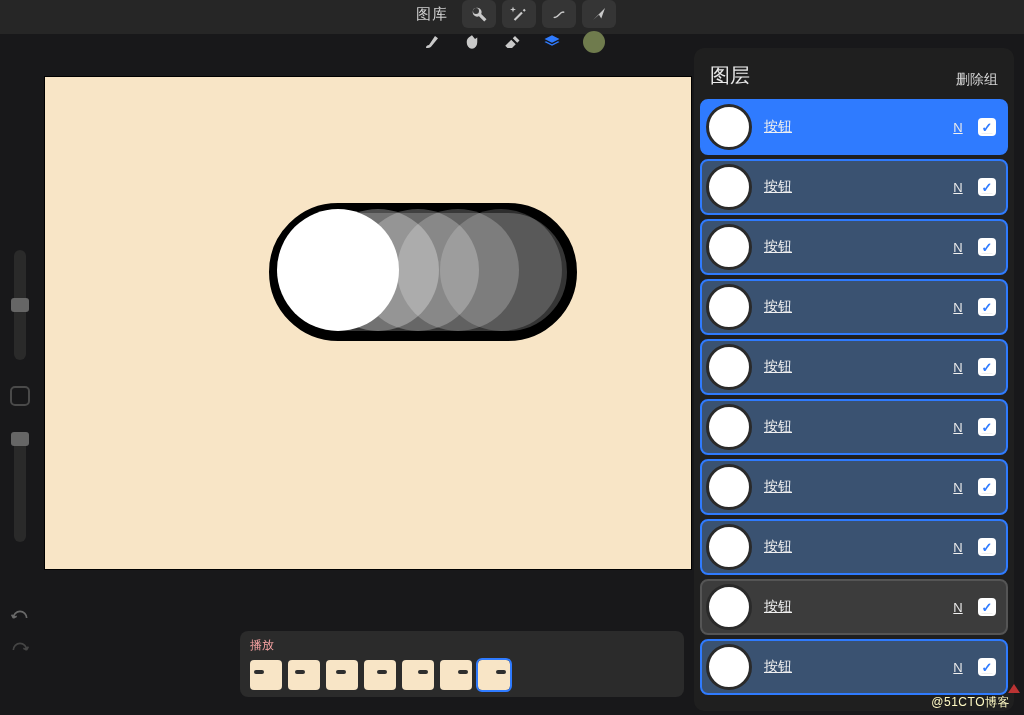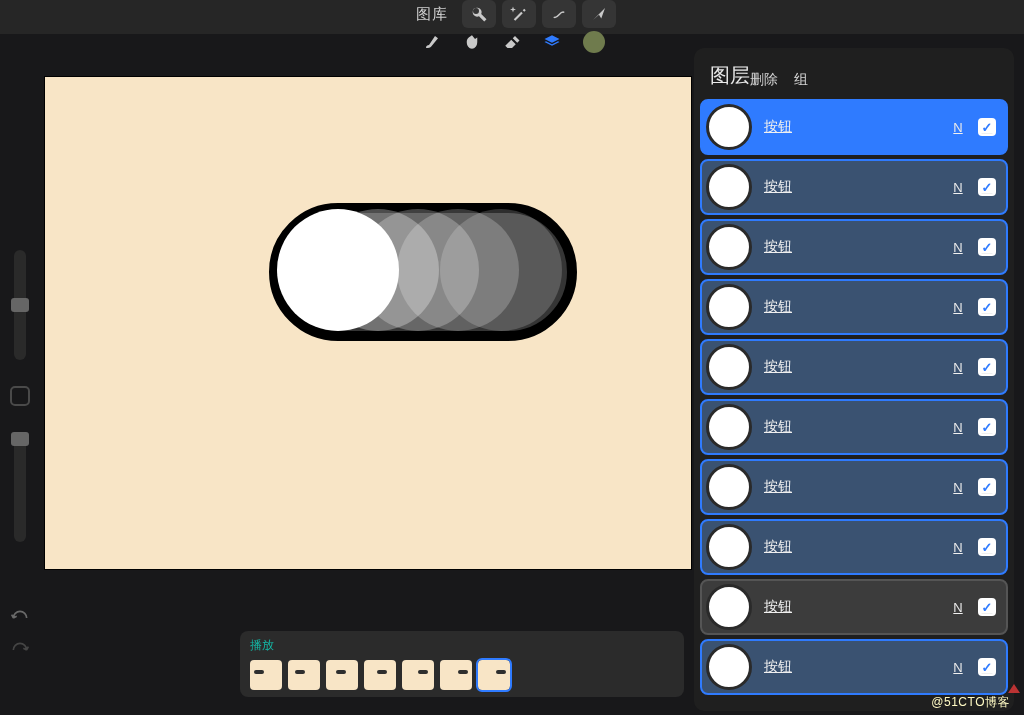--- a/index.html
+++ b/index.html
@@ -69,46 +69,46 @@
   .g2 { left: 272px; opacity: .30; }
   .g3 { left: 312px; opacity: .25; }
   .g4 { left: 352px; opacity: .22; }
   .g5 { left: 395px; opacity: .18; }
 
   
   .timeline {
     position: absolute; left: 240px; right: 340px; bottom: 18px; height: 66px;
     background: #2b2b2b; border-radius: 8px; padding: 6px 10px 8px;
   }
-  .timeline-label { font-size: 12px; color: #14b8a6; margin-bottom: 6px; }
+  .timeline-label { font-size: 12px; color: #fca5a5; margin-bottom: 6px; }
   .frames { display: flex; gap: 6px; }
   .frame {
     width: 32px; height: 30px; background: #f8e5c6; border-radius: 4px; position: relative;
   }
   .frame.active { outline: 2px solid #2f7bff; outline-offset: 0; }
   .frame::after {
     content: ""; position: absolute; top: 10px; width: 10px; height: 4px;
     background: #2e2e2e; border-radius: 2px;
   }
   .frame.f0::after{ left:4px; } .frame.f1::after{ left:7px; } .frame.f2::after{ left:10px; }
   .frame.f3::after{ left:13px; } .frame.f4::after{ left:16px; } .frame.f5::after{ left:18px; }
   .frame.f6::after{ left:18px; }
 
   
   .layers-panel {
     position: absolute; right: 10px; top: 48px; width: 320px; bottom: 4px;
     display: flex; flex-direction: column;
     background: #1f1f1f; border-radius: 10px; overflow: hidden;
   }
   .layers-head {
-    display: flex; align-items: center; 
+    display: flex; align-items: center; justify-content: space-between;
     padding: 14px 16px 10px; color: #eaeaea;
   }
   .layers-head-title { font-size: 20px; }
-  .layers-head-actions { display: flex; gap: 16px; font-size: 14px; color: #d4d4d4; margin-top: 9px; }
+  .layers-head-actions { display: flex; font-size: 14px; color: #d4d4d4; margin-top: 9px; }
   .layers-list { flex: 1; overflow-y: hidden; padding: 0 6px 6px; display: flex; flex-direction: column; gap: 4px; }
   .layer-row {
     display: flex; align-items: center; gap: 12px;
     height: 56px; padding: 4px 10px 4px 4px;
     background: #3a5271; border: 2px solid #2f7bff; border-radius: 8px;
     color: #f0f0f0;
     text-decoration: underline;
   }
   .layer-row.selected { background: #2f7bff; border-color: #2f7bff; }
   .layer-row.sub      { background: #3c3c3c; border-color: #555; }

